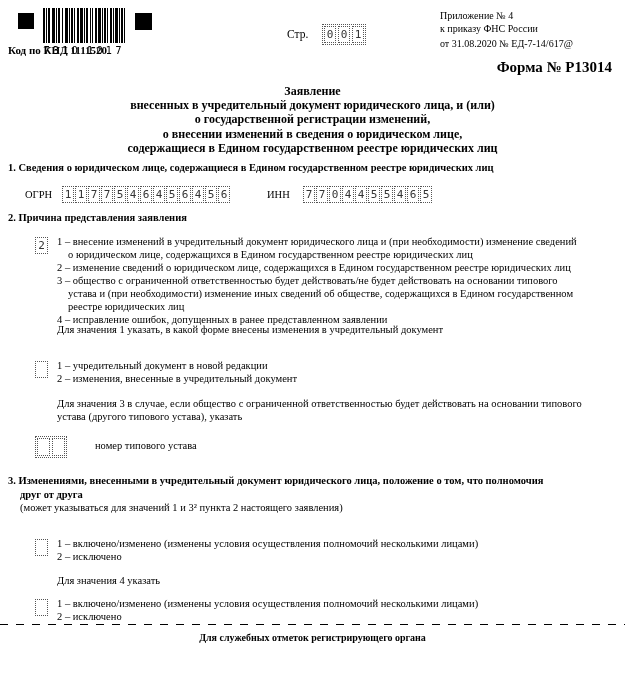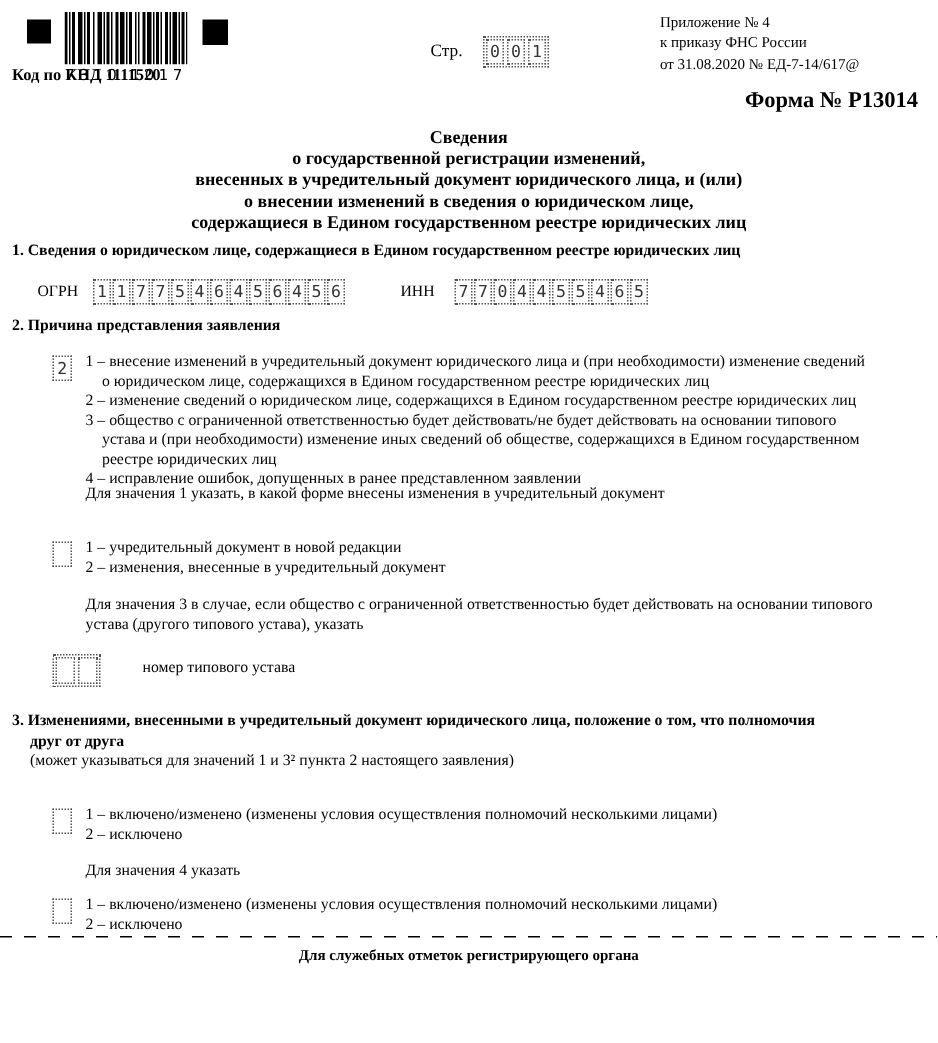--- a/index.html
+++ b/index.html
@@ -87,23 +87,23 @@
   </div>
 
   <div class="abs t10" style="left:440px; top:9px;">
     <div>Приложение № 4</div>
     <div>к приказу ФНС России</div>
     <div style="margin-top:2px;">от 31.08.2020 № ЕД-7-14/617@</div>
   </div>
   <div class="abs b" style="right:13px; top:59px; font-size:15px;">Форма № Р13014</div>
 
   <div class="abs b center titleblock" style="left:0; top:84px; width:625px;">
-    <div>Сведения</div>
+    <div>Заявление</div>
+    <div>внесенных в учредительный документ юридического лица, и (или)</div>
     <div>о государственной регистрации изменений,</div>
-    <div>внесенных в учредительный документ юридического лица, и (или)</div>
     <div>о внесении изменений в сведения о юридическом лице,</div>
     <div>содержащиеся в Едином государственном реестре юридических лиц</div>
   </div>
 
   <div class="abs b" style="left:8px; top:162px;">1. Сведения о юридическом лице, содержащиеся в Едином государственном реестре юридических лиц</div>
 
   <div class="abs" style="left:25px; top:189px;">ОГРН</div>
   <div class="abs cellrow" style="left:62px; top:186px;">
     <span class="cell">1</span>
     <span class="cell">1</span>

